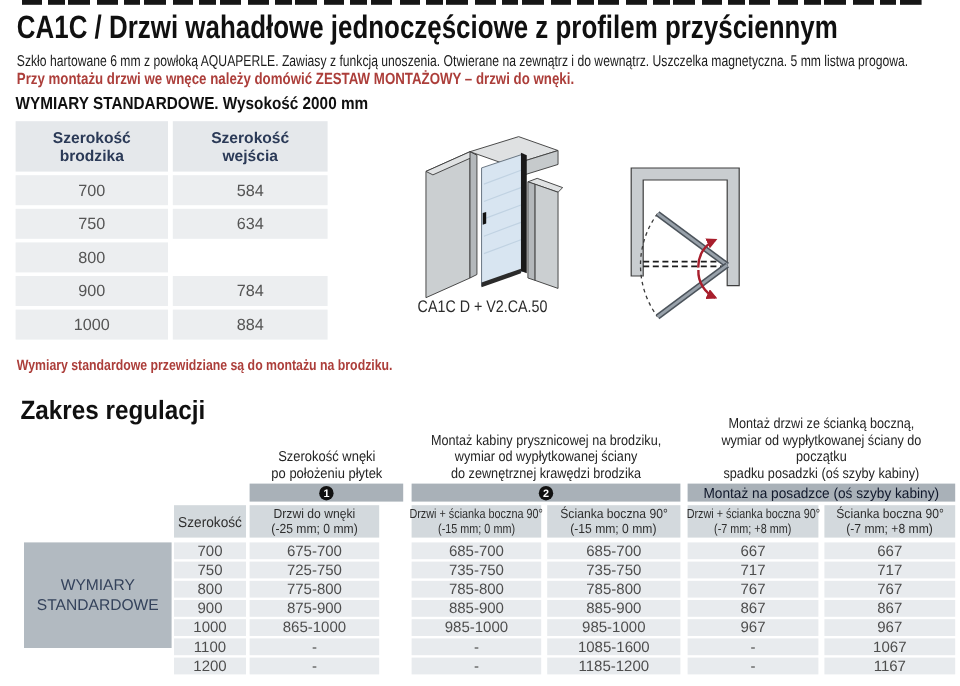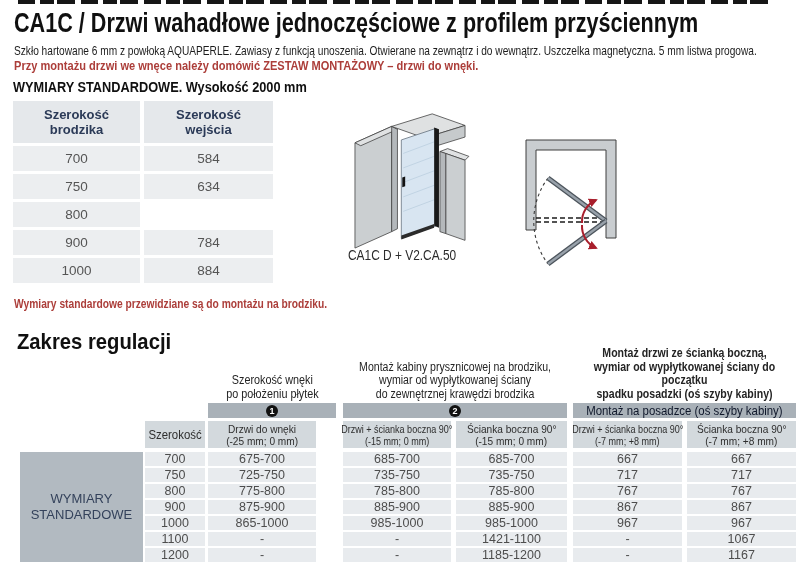--- a/index.html
+++ b/index.html
@@ -22,32 +22,32 @@
   .std .h1{left:0;width:127px;}  .std .h2{left:131px;width:129px;}
   .std .rcell{position:absolute;height:25px;background:#eceef0;display:flex;align-items:center;justify-content:center;
     font-size:13.5px;color:#555;}
   .note{left:14px;top:297px;font-size:12.5px;font-weight:bold;color:#ac3e3a;transform:scaleX(0.82);}
   .isoCaption{left:348px;top:247px;font-size:14px;color:#2b2b2b;transform:scaleX(0.85);}
   .zakres{left:17px;top:329px;font-size:22px;font-weight:bold;color:#101010;transform:scaleX(0.92);}
   
   .reg{left:20px;top:355px;width:778px;height:212px;}
   .gtitle{position:absolute;top:0;height:46px;display:flex;align-items:flex-end;justify-content:center;
     font-size:12px;line-height:13.5px;color:#242424;text-align:center;white-space:pre-line;}
-  .gt1{left:188px;width:128px;} .gt2{left:323px;width:224px;} .gt3{left:553px;width:223px;font-weight:bold;}
+  .gt1{left:188px;width:128px;} .gt2{left:323px;width:224px;} .gt3{left:553px;width:223px;}
   .bar{position:absolute;top:48px;height:15px;background:#a9b1b8;display:flex;align-items:center;justify-content:center;}
   .bar1{left:188px;width:128px;} .bar2{left:323px;width:224px;}
   .bar3{left:553px;width:223px;font-size:12px;color:#0f172a;}
   .badge{width:12px;height:12px;border-radius:50%;background:#111;color:#fff;font-size:9px;font-weight:bold;
     display:flex;align-items:center;justify-content:center;line-height:12px;}
   .sub{position:absolute;top:66px;height:27px;background:#d3d9dd;display:flex;flex-direction:column;
     align-items:center;justify-content:center;font-size:11px;line-height:12px;color:#2e2e2e;text-align:center;}
   .sub .ln{white-space:nowrap;transform:scaleX(0.82);}
   .col-w{left:125px;width:60px;} .col-1{left:188px;width:108px;} .col-2{left:323px;width:108px;}
   .col-3{left:436px;width:111px;} .col-4{left:553px;width:109px;} .col-5{left:667px;width:109px;}
-  .rowlabel{position:absolute;left:0;top:97px;width:123px;height:110px;background:#b2bac1;
+  .rowlabel{position:absolute;left:0;top:97px;width:123px;height:88px;background:#b2bac1;
     display:flex;align-items:center;justify-content:center;font-size:13px;color:#34425b;
     text-align:center;white-space:pre-line;line-height:16px;}
   .reg-row{position:absolute;left:0;width:778px;height:14px;}
   .reg-row .cell{position:absolute;top:0;height:14px;background:#e8ebee;display:flex;align-items:center;
     justify-content:center;font-size:12.5px;color:#4d4d4d;}
 </style>
 </head>
 <body>
 
 <div class="page">
@@ -205,21 +205,21 @@
       <div class="cell col-1">865-1000</div>
       <div class="cell col-2">985-1000</div>
       <div class="cell col-3">985-1000</div>
       <div class="cell col-4">967</div>
       <div class="cell col-5">967</div>
     </div>
     <div class="reg-row" style="top:177px">
       <div class="cell col-w">1100</div>
       <div class="cell col-1">-</div>
       <div class="cell col-2">-</div>
-      <div class="cell col-3">1421-1100</div>
+      <div class="cell col-3">1085-1600</div>
       <div class="cell col-4">-</div>
       <div class="cell col-5">1067</div>
     </div>
     <div class="reg-row" style="top:193px">
       <div class="cell col-w">1200</div>
       <div class="cell col-1">-</div>
       <div class="cell col-2">-</div>
       <div class="cell col-3">1185-1200</div>
       <div class="cell col-4">-</div>
       <div class="cell col-5">1167</div>

